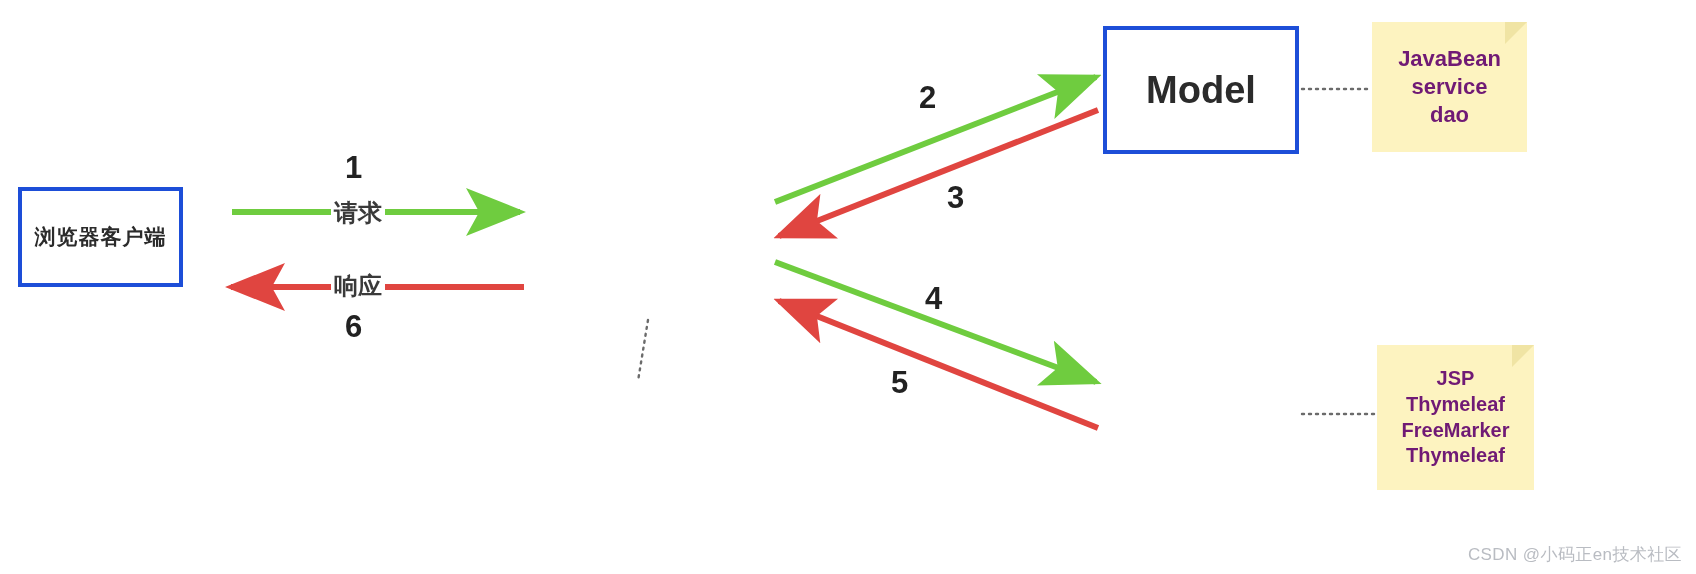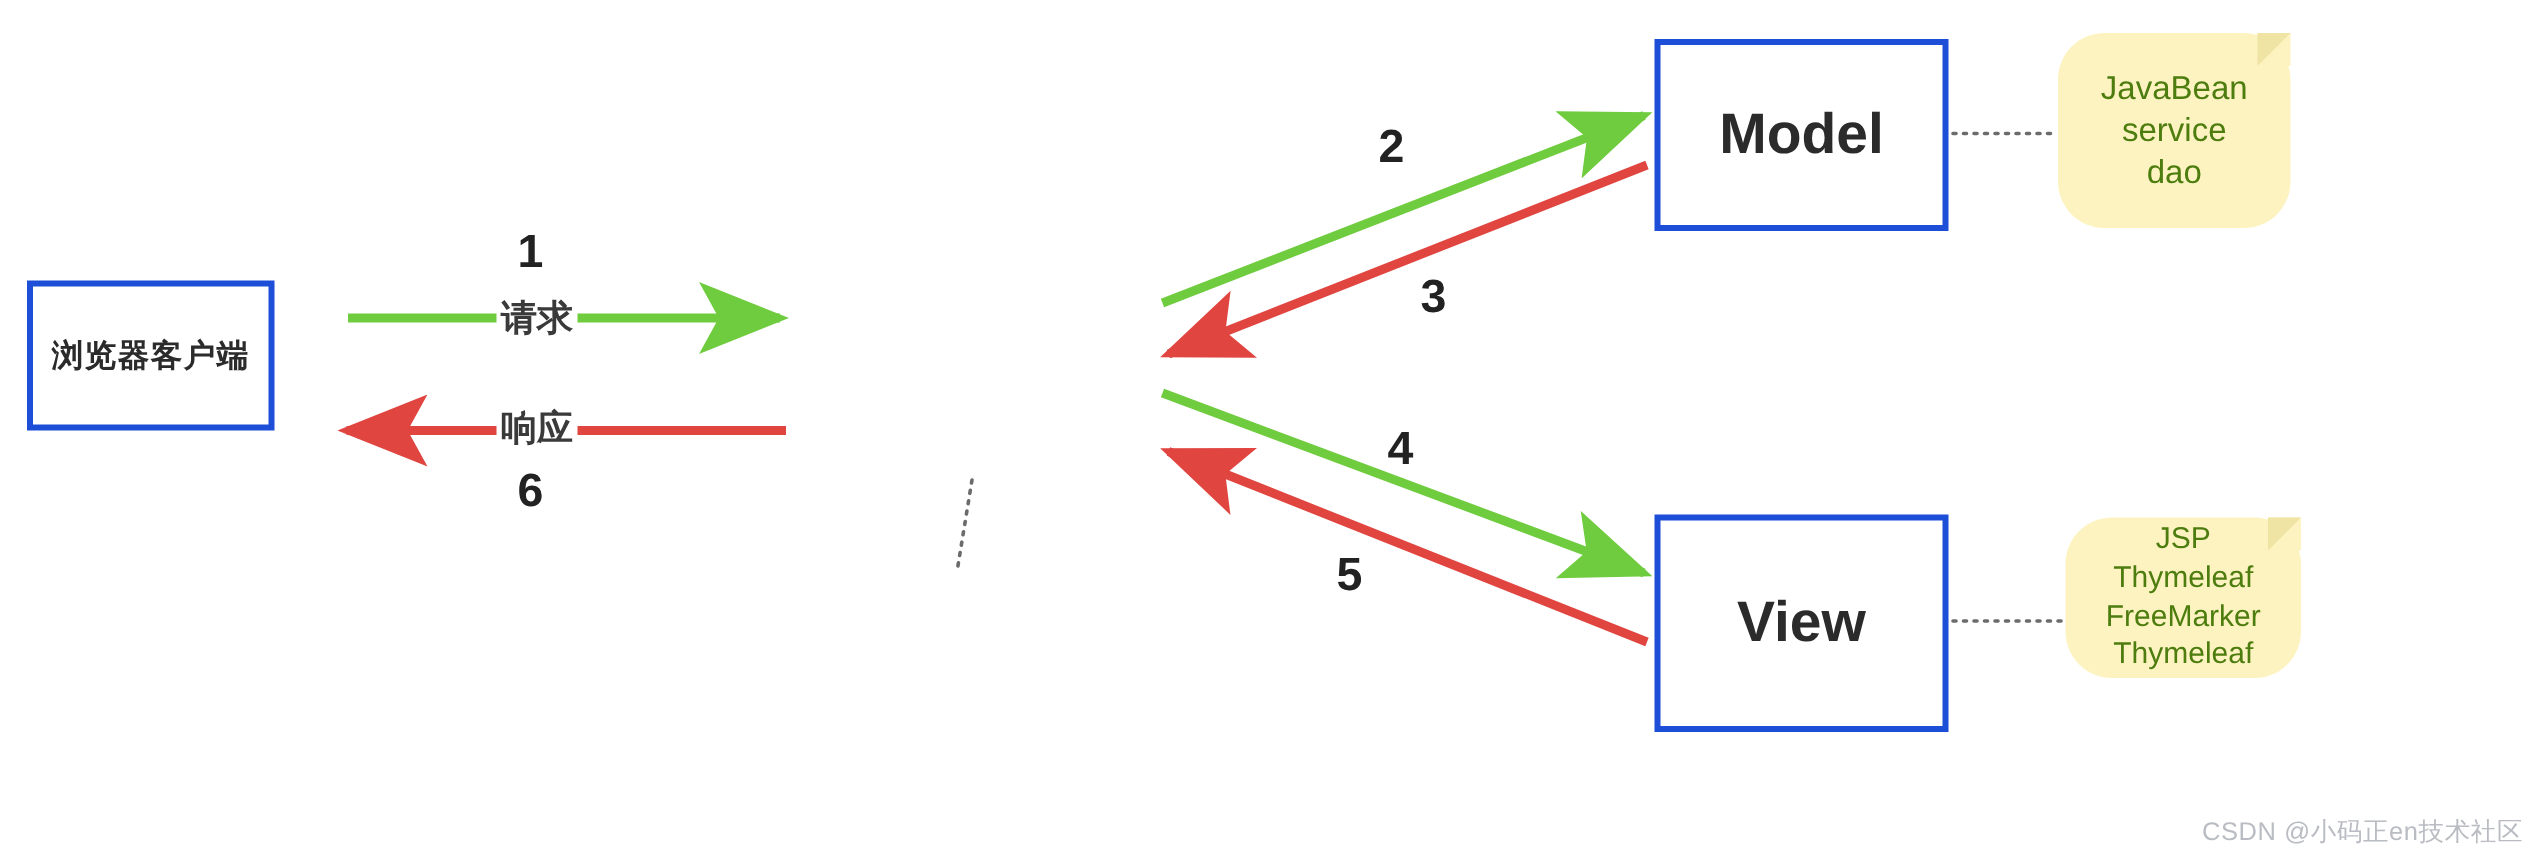--- a/index.html
+++ b/index.html
@@ -71,24 +71,23 @@
   }
   .note {
     position: absolute;
     box-sizing: border-box;
     background: #fdf3c0;
     display: flex;
     flex-direction: column;
     align-items: center;
     justify-content: center;
     text-align: center;
-    color: #4d7c0f;
-    font-weight: 400;
+    color: #701a75;
+    font-weight: 700;
     line-height: 1.28;
-    border-radius: 31px;
   }
   .note::after {
     content: "";
     position: absolute;
     right: 0;
     top: 0;
     width: 0;
     height: 0;
     border-style: solid;
     border-width: 0 0 22px 22px;
@@ -105,21 +104,21 @@
     left: 1372px;
     top: 22px;
     width: 155px;
     height: 130px;
     font-size: 22px;
   }
   .note-view {
     left: 1377px;
     top: 345px;
     width: 157px;
-    height: 107px;
+    height: 145px;
     font-size: 20px;
   }
   .wire-label {
     position: absolute;
     color: #222222;
     font-weight: 700;
     white-space: nowrap;
     line-height: 1;
   }
   .num {
@@ -184,23 +183,20 @@
 
   <div class="box box-client">
     <span>浏览器客户端</span>
   </div>
 
 
   <div class="box box-model">
     <span>Model</span>
   </div>
 
-  <div class="box box-view">
-    <span>View</span>
-  </div>
 
 
   <div class="note note-model">
     <span>JavaBean</span>
     <span>service</span>
     <span>dao</span>
   </div>
 
   <div class="note note-view">
     <span>JSP</span>

